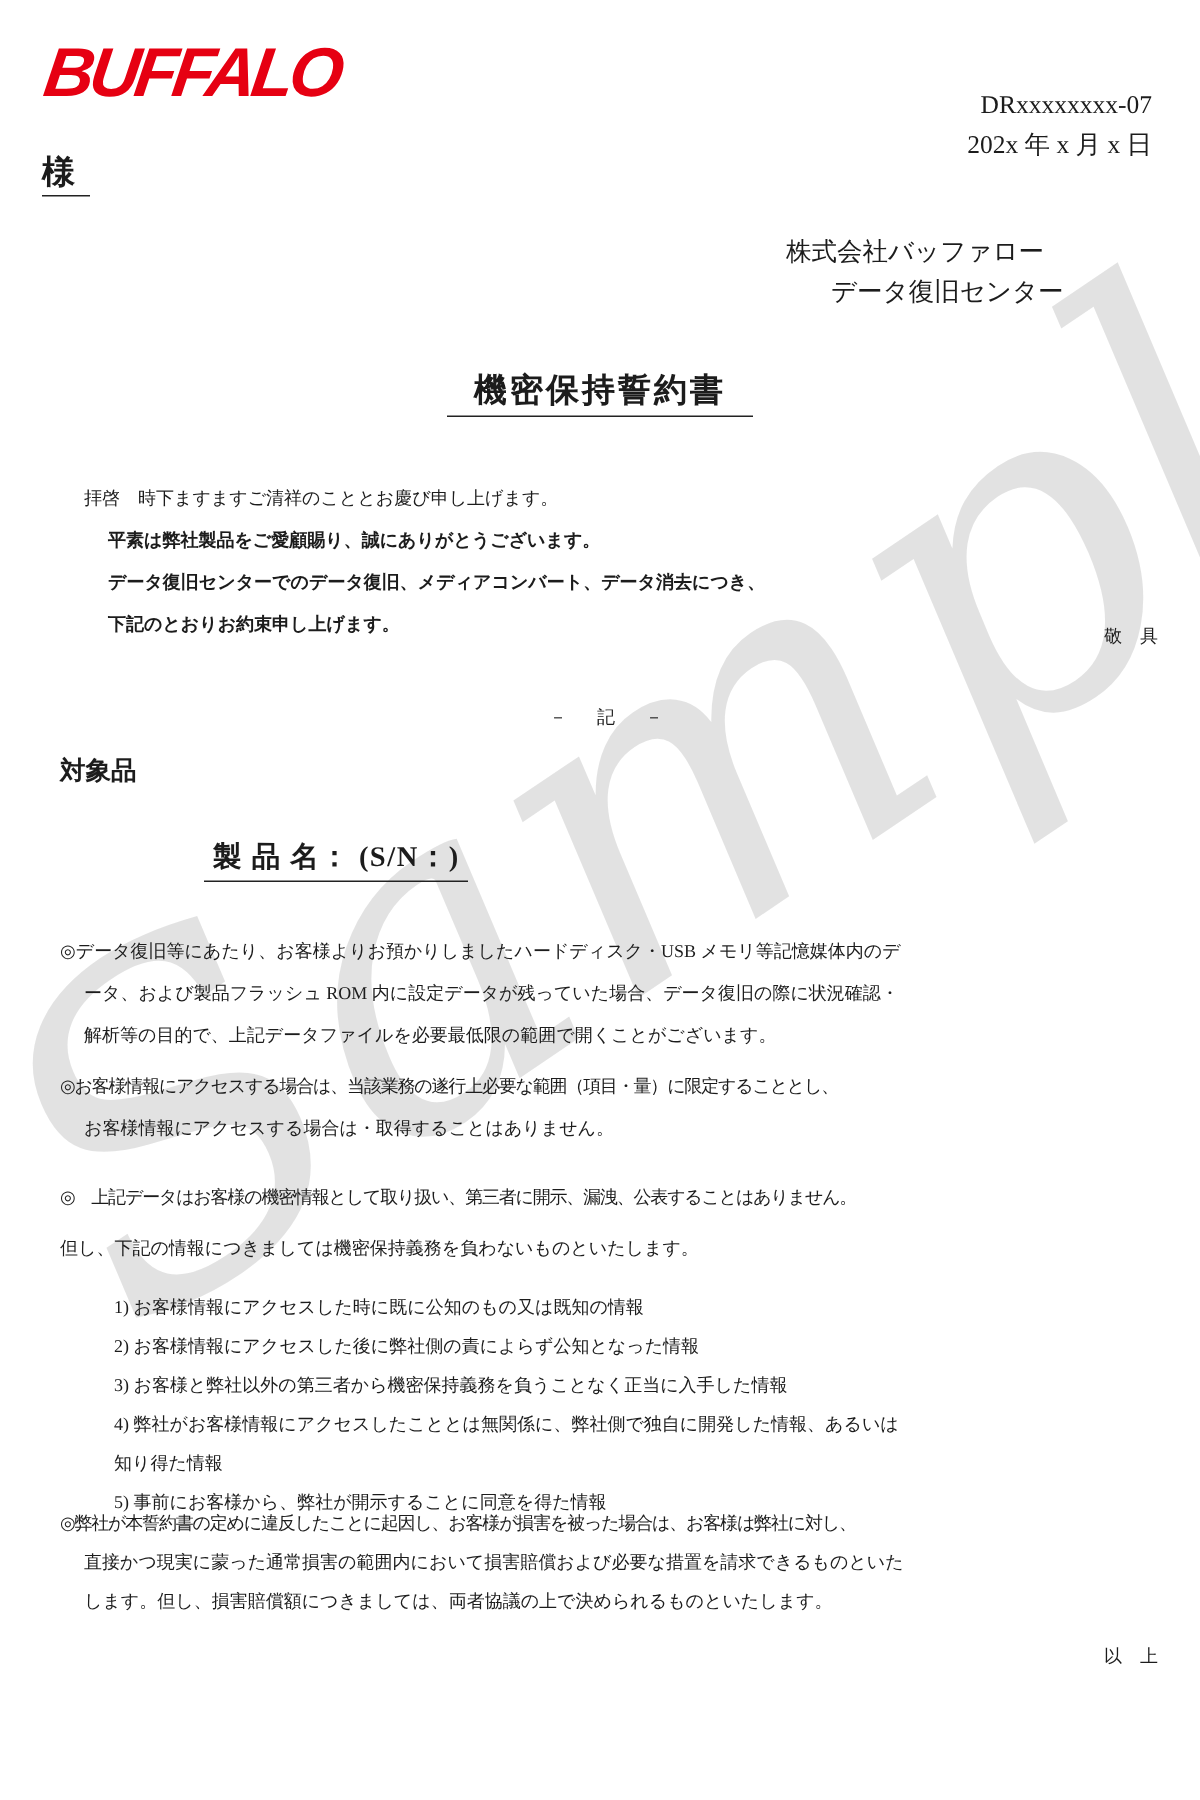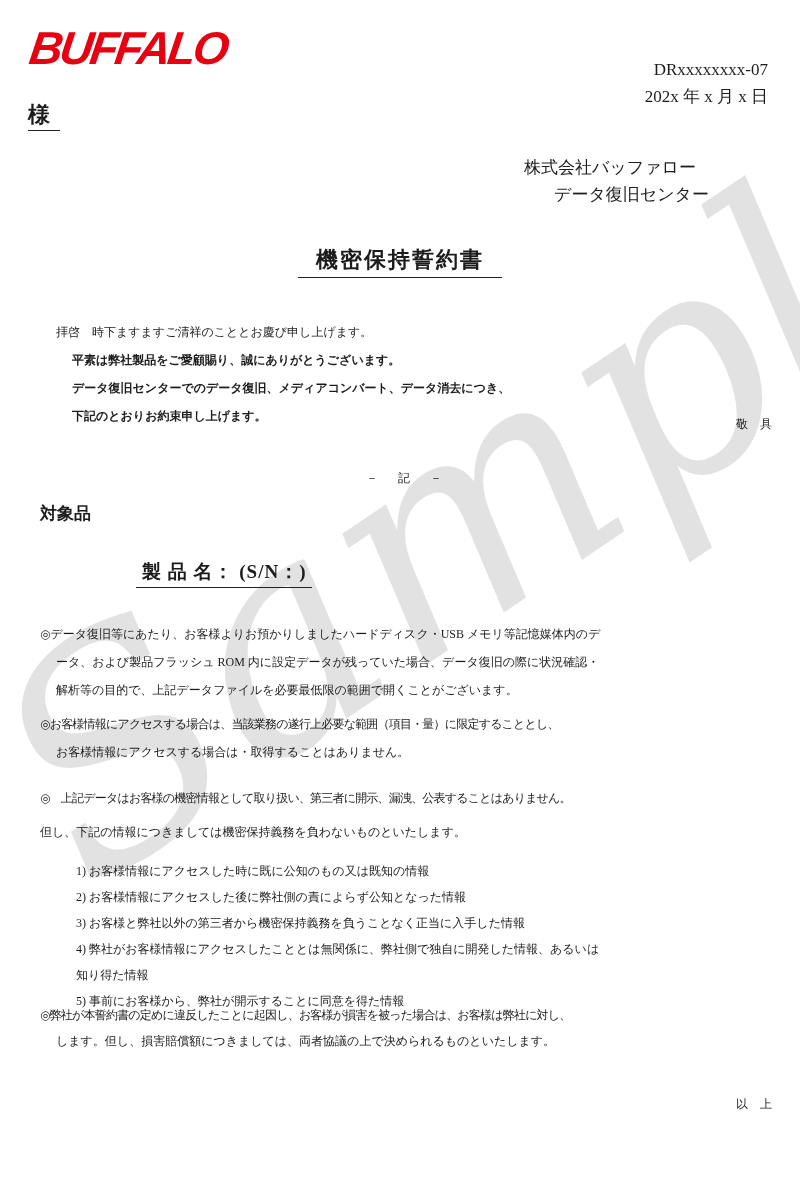--- a/index.html
+++ b/index.html
@@ -131,18 +131,19 @@
       <div class="ln">1) お客様情報にアクセスした時に既に公知のもの又は既知の情報</div>
       <div class="ln">2) お客様情報にアクセスした後に弊社側の責によらず公知となった情報</div>
       <div class="ln">3) お客様と弊社以外の第三者から機密保持義務を負うことなく正当に入手した情報</div>
       <div class="ln">4) 弊社がお客様情報にアクセスしたこととは無関係に、弊社側で独自に開発した情報、あるいは</div>
       <div class="ln">知り得た情報</div>
       <div class="ln">5) 事前にお客様から、弊社が開示することに同意を得た情報</div>
     </div>
 
     <div class="block p4">
       <div class="ln tight">◎弊社が本誓約書の定めに違反したことに起因し、お客様が損害を被った場合は、お客様は弊社に対し、</div>
+      <div class="ln ind1">直接かつ現実に蒙った通常損害の範囲内において損害賠償および必要な措置を請求できるものといた</div>
       <div class="ln ind1">します。但し、損害賠償額につきましては、両者協議の上で決められるものといたします。</div>
     </div>
 
     <div class="block ijou">以　上</div>
   </div>
 </div>
 
 </body></html>

